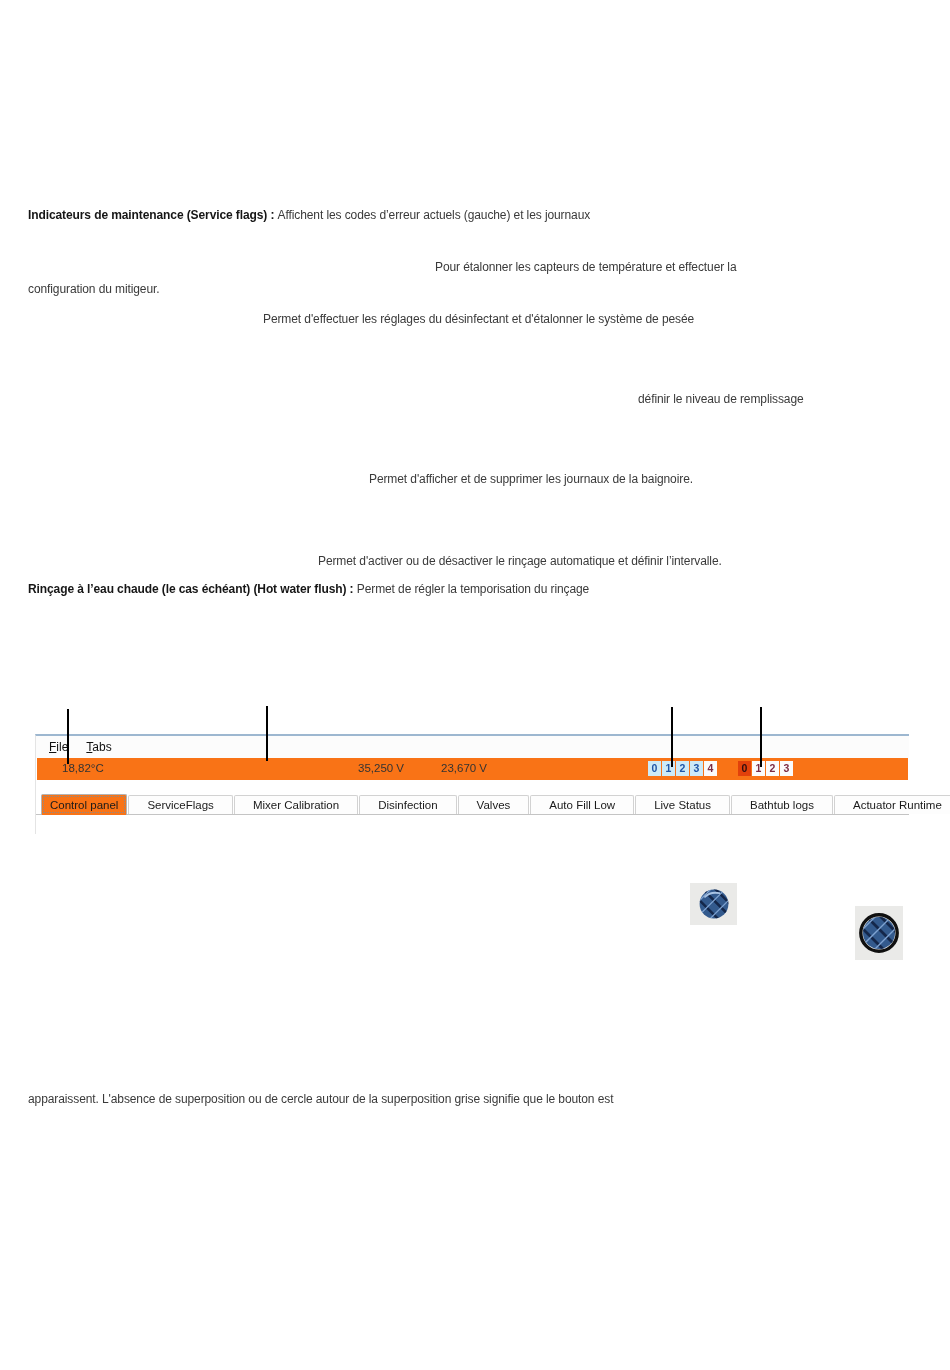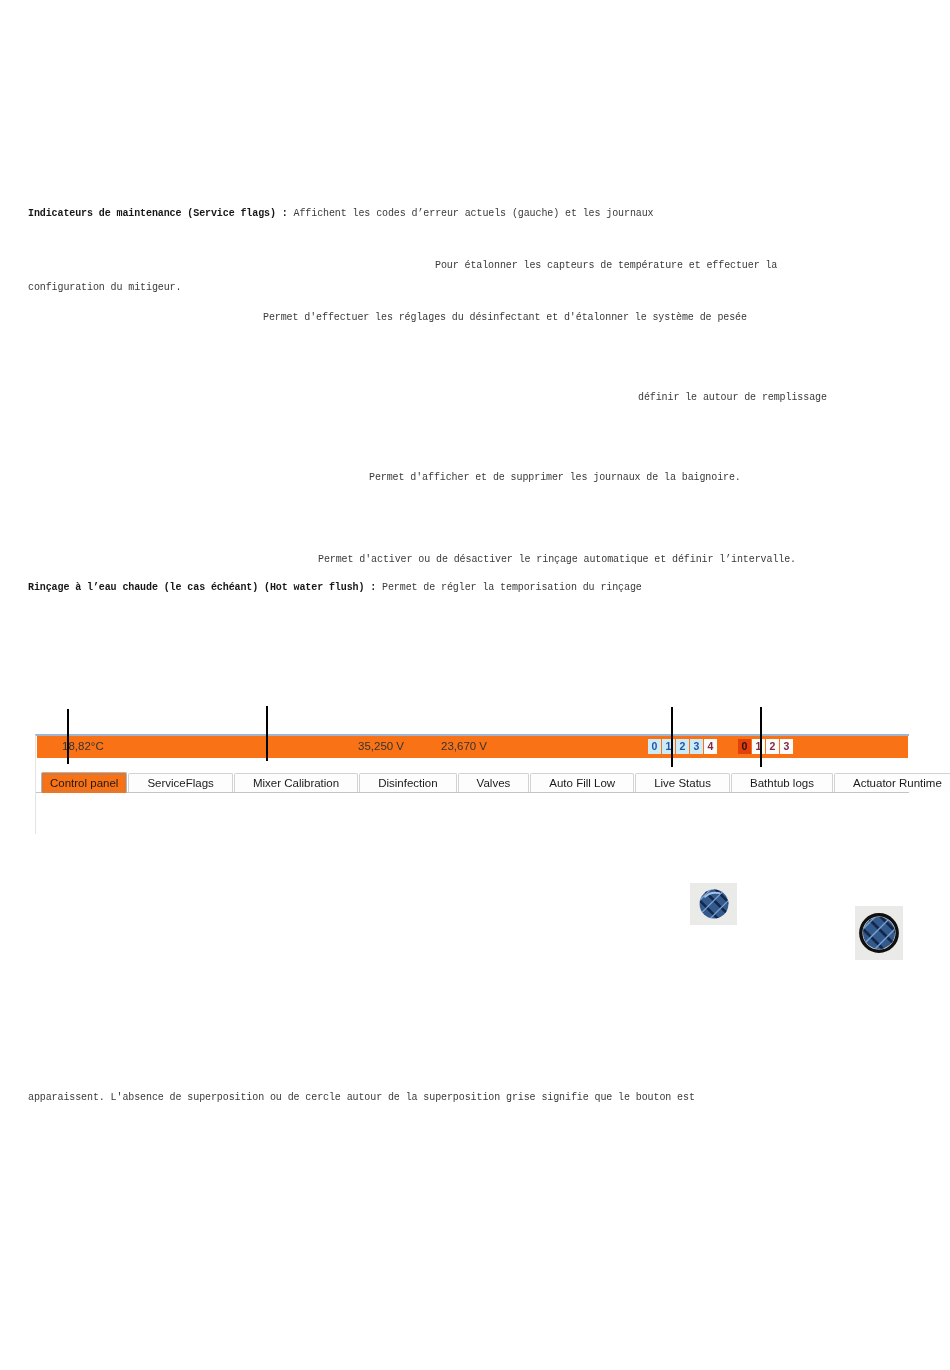--- a/index.html
+++ b/index.html
@@ -2,23 +2,22 @@
 <html><head>
 <meta charset="utf-8">
 <style>
   html,body{margin:0;padding:0;}
   body{
     width:950px;height:1370px;position:relative;background:#ffffff;
     font-family:"Liberation Sans", sans-serif;overflow:hidden;
   }
   
   .para{
-    position:absolute;font-size:10px;color:#3a3a3a;white-space:nowrap;
+    position:absolute;font-size:12px;color:#3a3a3a;white-space:nowrap;
     letter-spacing:-0.1px;
-    font-family:Liberation Mono, monospace;
   }
   .para b{color:#161616;}
   
   .callout{position:absolute;width:2px;background:#000;z-index:30;}
   
   .app{
     position:absolute;left:35px;top:734px;width:873px;height:98px;
     background:#ffffff;border-top:2px solid #9db7d0;border-left:1px solid #e4e4e4;
     z-index:10;
   }
@@ -72,37 +71,41 @@
 <body>
 
 <div class="para" style="left:28px;top:208px;"><b>Indicateurs de maintenance (Service flags) : </b><span>Affichent les codes d’erreur actuels (gauche) et les journaux</span></div>
 
 <div class="para" style="left:388px;top:260px;margin-left:47px;"><span>Pour étalonner les capteurs de température et effectuer la</span></div>
 
 <div class="para" style="left:28px;top:282px;"><span>configuration du mitigeur.</span></div>
 
 <div class="para" style="left:263px;top:312px;"><span>Permet d'effectuer les réglages du désinfectant et d'étalonner le système de pesée</span></div>
 
-<div class="para" style="left:638px;top:392px;"><span>définir le autour de remplissage</span></div>
+<div class="para" style="left:638px;top:392px;"><span>définir le niveau de remplissage</span></div>
 
 <div class="para" style="left:369px;top:472px;"><span>Permet d'afficher et de supprimer les journaux de la baignoire.</span></div>
 
 <div class="para" style="left:318px;top:554px;"><span>Permet d'activer ou de désactiver le rinçage automatique et définir l’intervalle.</span></div>
 
 <div class="para" style="left:28px;top:582px;"><b>Rinçage à l’eau chaude (le cas échéant) (Hot water flush) : </b><span>Permet de régler la temporisation du rinçage</span></div>
 
 <div class="para" style="left:28px;top:1092px;"><span>apparaissent. L'absence de superposition ou de cercle autour de la superposition grise signifie que le bouton est</span></div>
 
 <div class="callout" style="left:67px;top:709px;height:55px;"></div>
 <div class="callout" style="left:266px;top:706px;height:55px;"></div>
 <div class="callout" style="left:671px;top:707px;height:60px;"></div>
 <div class="callout" style="left:760px;top:707px;height:60px;"></div>
 
 <div class="app">
 
+  <div class="menubar">
+    <span class="menu-item">File</span>
+    <span class="menu-item">Tabs</span>
+  </div>
 
   <div class="statusbar">
     <span class="sb-text temp">18,82°C</span>
     <span class="sb-text v1">35,250 V</span>
     <span class="sb-text v2">23,670 V</span>
 
     <span class="flag-group flags-left">
       <span class="flag blue">0</span>
       <span class="flag blue">1</span>
       <span class="flag blue">2</span>

